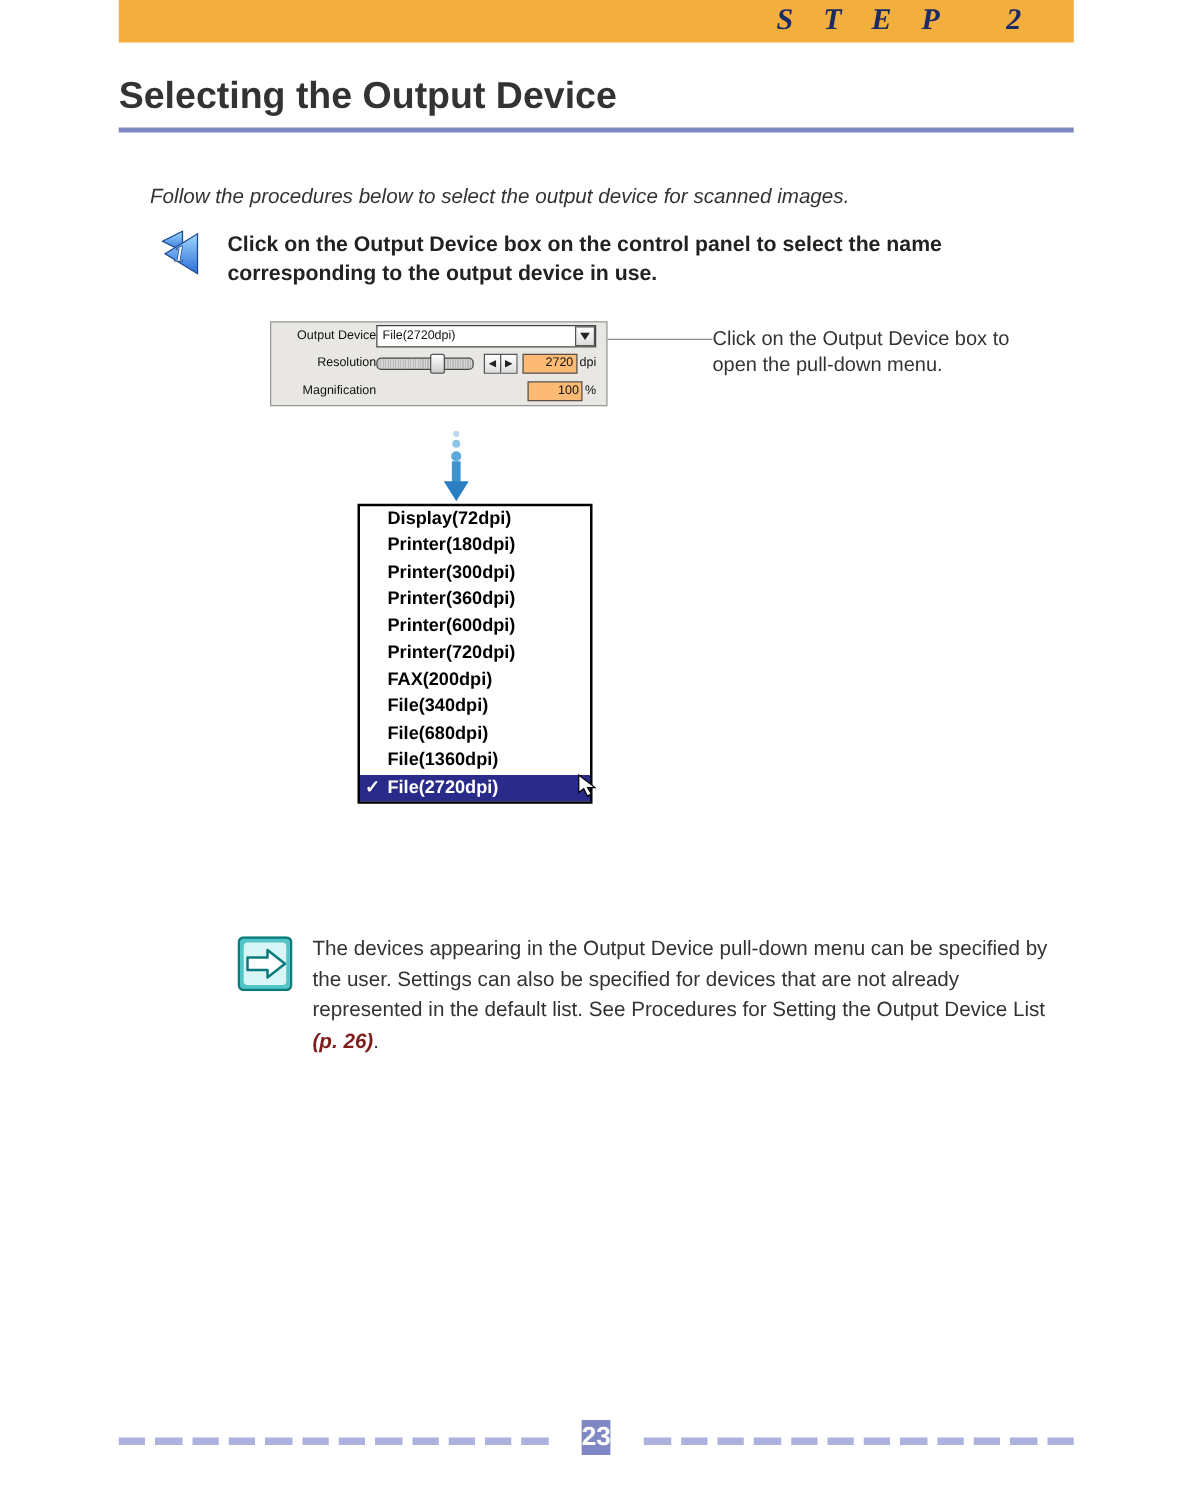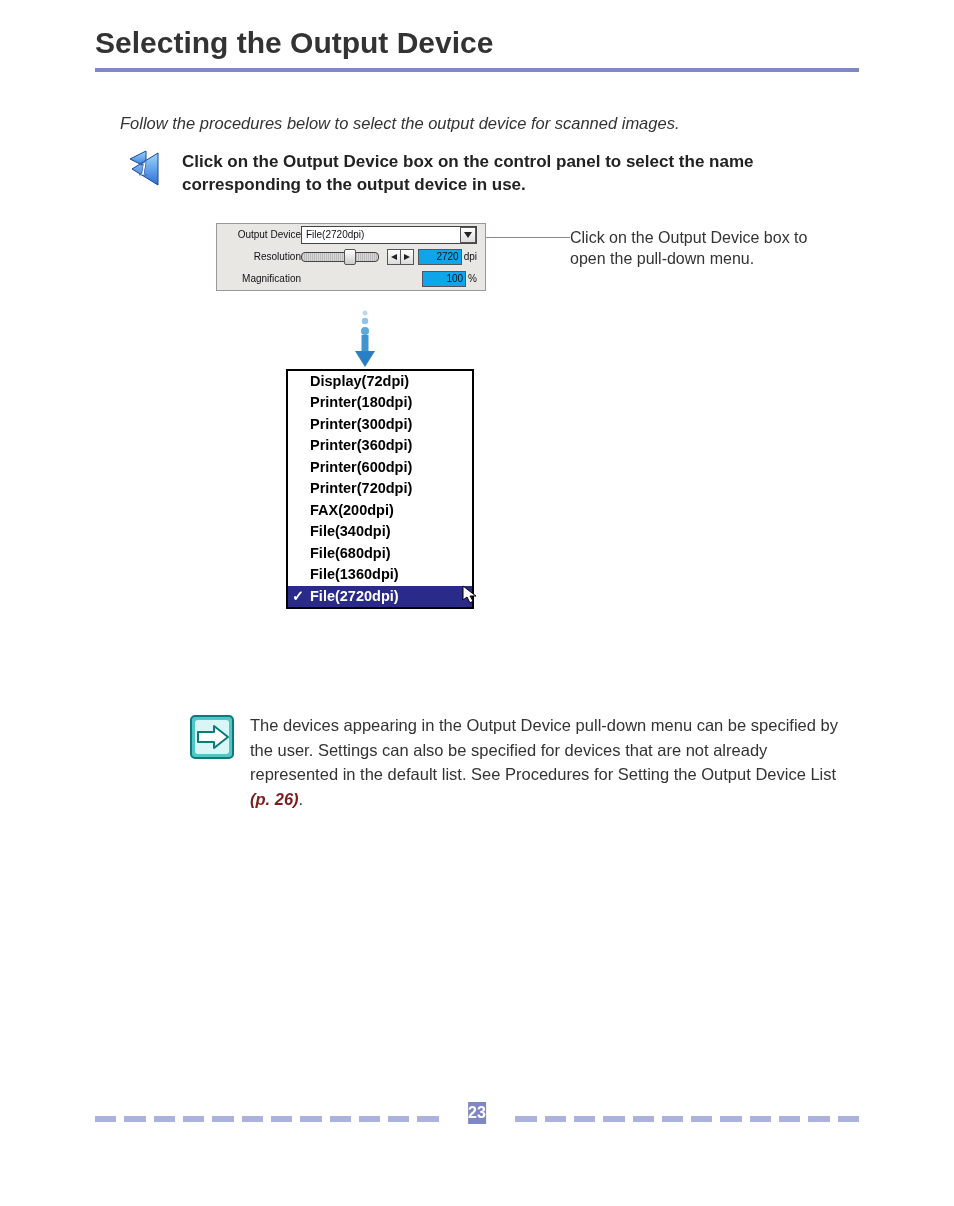--- a/index.html
+++ b/index.html
@@ -162,21 +162,21 @@
     display: flex;
     align-items: center;
     justify-content: center;
     background: linear-gradient(#fff,#dcdcdc);
   }
   .slider-arrows > div + div { border-left: 1px solid #555; }
   .small-box {
     width: 40px;
     height: 14px;
     border: 1px solid #555;
-    background: #0ea5e9;
+    background: #fdba74;
     text-align: right;
     padding-right: 2px;
     font-size: 10px;
     line-height: 14px;
     margin-left: 4px;
   }
   .unit {
     margin-left: 2px;
     font-size: 10px;
   }
@@ -279,41 +279,44 @@
     height: 36px;
   }
   .page-num {
     position: absolute;
     left: 50%;
     top: 0;
     transform: translateX(-50%);
     background: #7f88c3;
     color: #fff;
     font-weight: 800;
-    font-size: 16px;
+    font-size: 21px;
     padding: 2px 0;
     border-radius: 0;
     z-index: 2;
   }
   .dash-rail {
     position: absolute;
     top: 14px;
     height: 6px;
     display: flex;
     gap: 8px;
   }
   .dash-left { left: 0; right: 55%; justify-content: flex-start; }
   .dash-right { left: 55%; right: 0; justify-content: flex-end; }
   .dash { width: 22px; height: 6px; background: #aab2dd; }
 </style>
 </head>
 <body>
 
 <div class="page">
 
+  <div class="top-bar">
+    <span class="step-label">STEP 2</span>
+  </div>
 
   <div class="title">Selecting the Output Device</div>
   <div class="title-rule"></div>
 
   <div class="intro">Follow the procedures below to select the output device for scanned images.</div>
 
   <div class="inst-row">
     <div class="badge">
       <svg viewBox="0 0 40 42">
         <defs>

